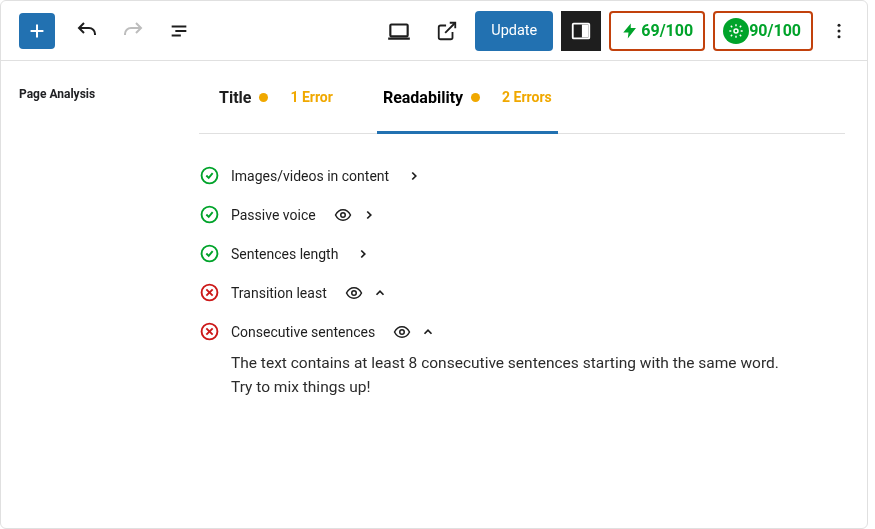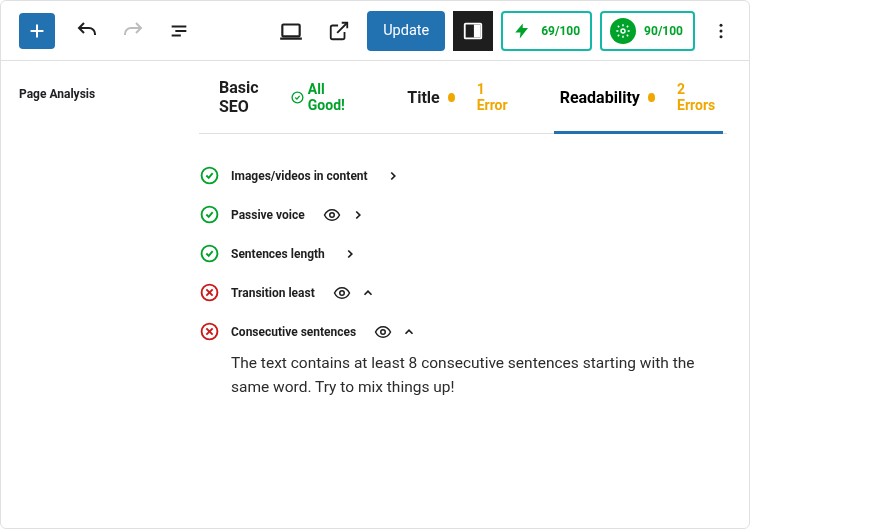--- a/index.html
+++ b/index.html
@@ -3,21 +3,21 @@
 <meta charset="utf-8">
 <style>
   * { box-sizing: border-box; margin: 0; padding: 0; }
   body {
     font-family: -apple-system, BlinkMacSystemFont, "Segoe UI", Roboto, Helvetica, Arial, sans-serif;
     color: #1e1e1e;
     background: #fff;
     font-size: 14px;
   }
   .frame {
-    width: 750px;
+    width: 868px;
     height: 529px;
     border: 1px solid #e0e0e0;
     border-radius: 6px;
     overflow: hidden;
     position: relative;
     background: #fff;
   }
   
   .topbar {
     height: 60px;
@@ -60,28 +60,28 @@
   .panel-toggle {
     width: 40px; height: 40px;
     background: #1e1e1e;
     color: #fff;
     border-radius: 0;
     display: flex; align-items: center; justify-content: center;
     cursor: pointer;
   }
   .score-badge {
     height: 40px;
-    border: 2px solid #14b8a6;
+    border: 2px solid #c2410c;
     border-radius: 4px;
     display: flex; align-items: center;
     padding: 0 10px 0 8px;
-    gap: 8px;
+    gap: 0;
     color: #00a32a;
     font-weight: 700;
-    font-size: 12px;
+    font-size: 16px;
     cursor: pointer;
   }
   .score-badge .sicon {
     width: 22px; height: 22px;
     display: flex; align-items: center; justify-content: center;
   }
   .score-badge.alt .sicon {
     width: 26px; height: 26px;
     background: #00a32a;
     border-radius: 50%;
@@ -165,22 +165,22 @@
   .check {
     padding: 10px 0 10px 0;
   }
   .check-row {
     display: flex;
     align-items: center;
     gap: 12px;
   }
   .chk-icon { width: 20px; display:flex; align-items:center; justify-content:center; }
   .chk-label {
-    font-size: 12px;
-    font-weight: 700;
+    font-size: 14px;
+    font-weight: 400;
     color: #1e1e1e;
   }
   .chk-actions {
     display: flex; align-items: center; gap: 10px;
     margin-left: 6px;
   }
   .chk-desc {
     padding: 10px 0 4px 32px;
     font-size: 15.5px;
     line-height: 1.55;
@@ -274,30 +274,20 @@
 
 <div class="body">
   <div class="sidebar">
     <div class="sidebar-title">Page Analysis</div>
   </div>
 
   <div class="main">
 
     <div class="tabs">
       <div class="tab">
-        <span class="tab-label">Basic SEO</span>
-        <span class="status-good">
-          <svg width="15" height="15" viewBox="0 0 24 24" fill="none" stroke="#00a32a" stroke-width="2.5">
-                <circle cx="12" cy="12" r="10"></circle>
-                <polyline points="8 12 11 15 16 9"></polyline>
-              </svg>
-          <span>All Good!</span>
-        </span>
-      </div>
-      <div class="tab">
         <span class="tab-label">Title</span>
         <span class="status-err">
           <span class="dot"></span>
           <span>1 Error</span>
         </span>
       </div>
       <div class="tab active">
         <span class="tab-label">Readability</span>
         <span class="status-err">
           <span class="dot"></span>

